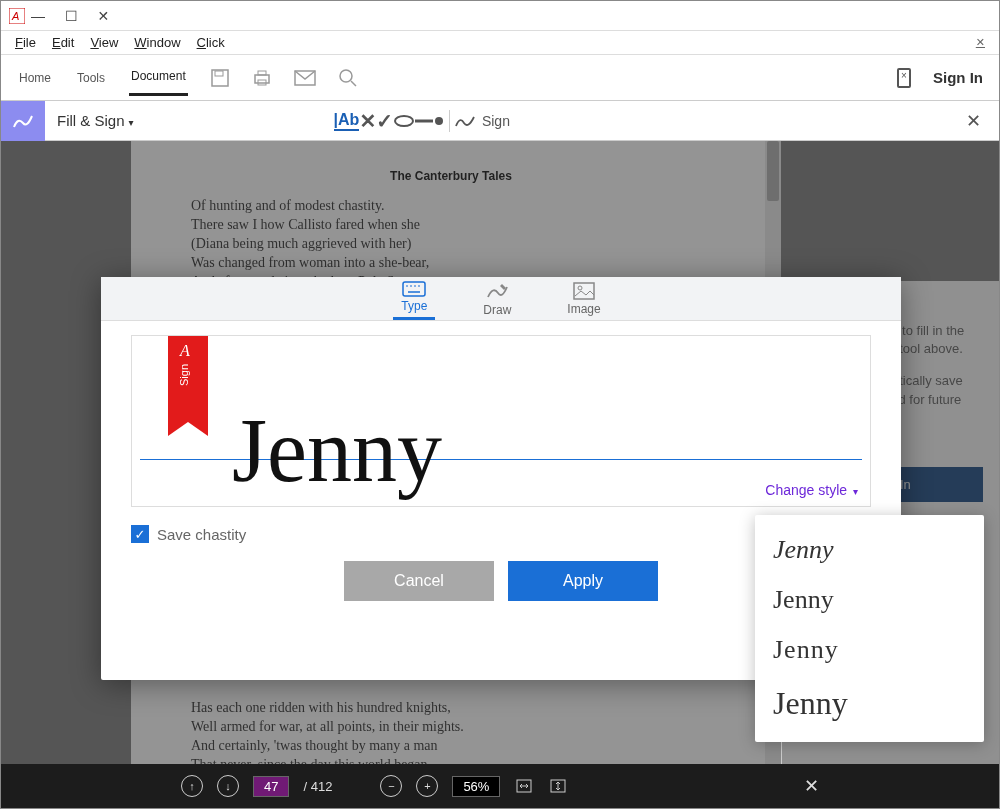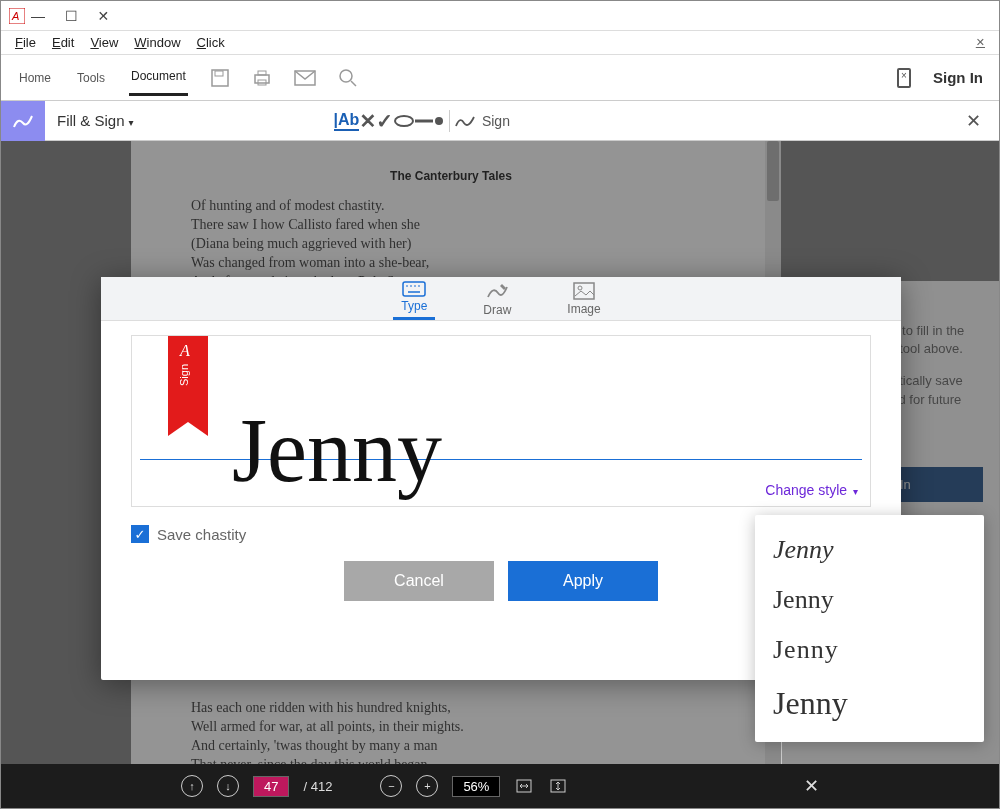--- a/index.html
+++ b/index.html
@@ -55,21 +55,21 @@
 .side-btn { display: block; width: 100%; padding: 10px; margin-top: 6px; font-size: 13px; cursor: pointer; text-align: center; }
 .side-btn.primary { background: #0a3d7a; color: #fff; border: none; }
 .side-btn.secondary { background: #fff; color: #1a5fb4; border: 1px solid #1a5fb4; }
 .scrollbar-track { position: absolute; top: 0; right: 218px; width: 16px; height: 625px; background: #e8e8e8; }
 .scrollbar-thumb { position: absolute; top: 0; left: 2px; width: 12px; height: 60px; background: #aaa; border-radius: 2px; }
 .scrollbar-track.dim::after { content:""; position:absolute; inset:0; background: rgba(60,60,60,0.55); }
 
 
 .bottombar { position: absolute; bottom: 0; left: 0; right: 0; height: 44px; background: #1c1c1c; display: flex; align-items: center; gap: 14px; padding: 0 180px 0 180px; color: #ddd; }
 .bottombar .bicon { width: 22px; height: 22px; border: 1.5px solid #ccc; border-radius: 50%; display: inline-flex; align-items: center; justify-content: center; font-size: 11px; cursor: pointer; }
-.bottombar .pagebox { background: #be185d; color: #fff; border: 1px solid #666; padding: 2px 10px; font-size: 13px; }
+.bottombar .pagebox { background: #701a75; color: #fff; border: 1px solid #666; padding: 2px 10px; font-size: 13px; }
 .bottombar .total { font-size: 13px; }
 .bottombar .zoombox { background: #000; color: #fff; border: 1px solid #666; padding: 2px 10px; font-size: 13px; }
 .bottombar .bflat { width:20px; height:20px; display:inline-flex; align-items:center; justify-content:center; cursor:pointer; }
 .bottombar .bclose { margin-left: auto; font-size: 18px; cursor: pointer; }
 
 
 .modal { position: absolute; top: 276px; left: 100px; width: 800px; height: 403px; background: #fff; box-shadow: 0 4px 30px rgba(0,0,0,0.4); border-radius: 2px; }
 .modal-tabs { height: 44px; background: #f2f3f5; display: flex; justify-content: center; align-items: center; gap: 40px; border-bottom: 1px solid #ddd; }
 .modal-tab { display: flex; flex-direction: column; align-items: center; gap: 2px; font-size: 12px; color: #666; cursor: pointer; padding: 4px 8px; }
 .modal-tab.active { color: #1a6fd6; border-bottom: 3px solid #1a6fd6; }

